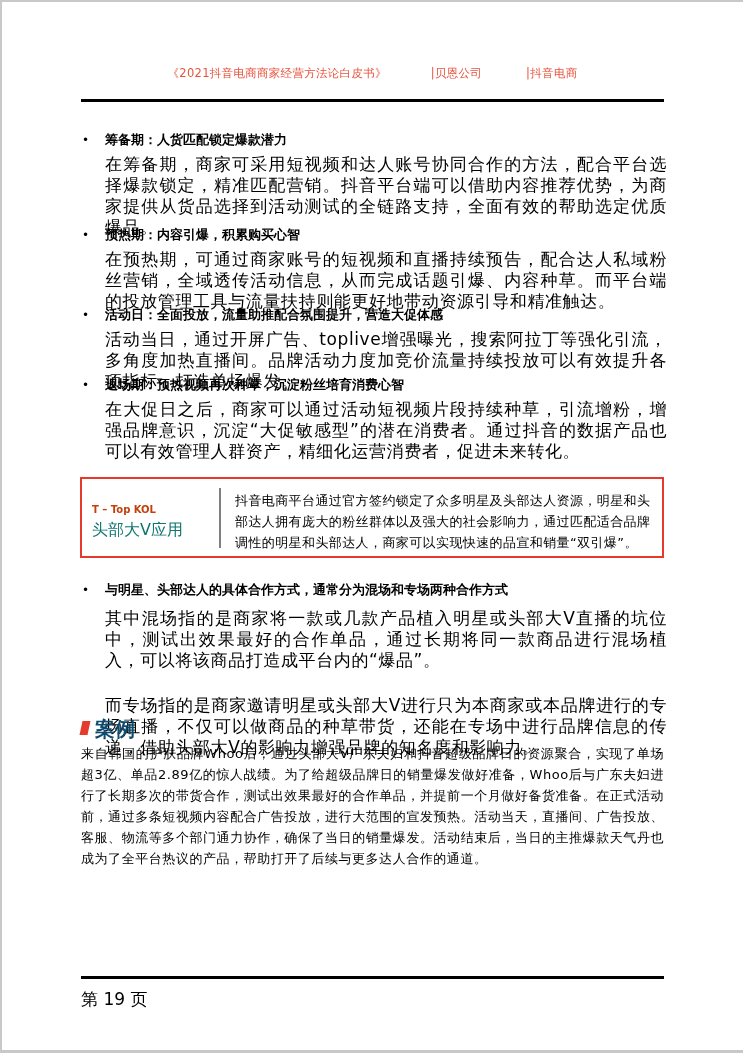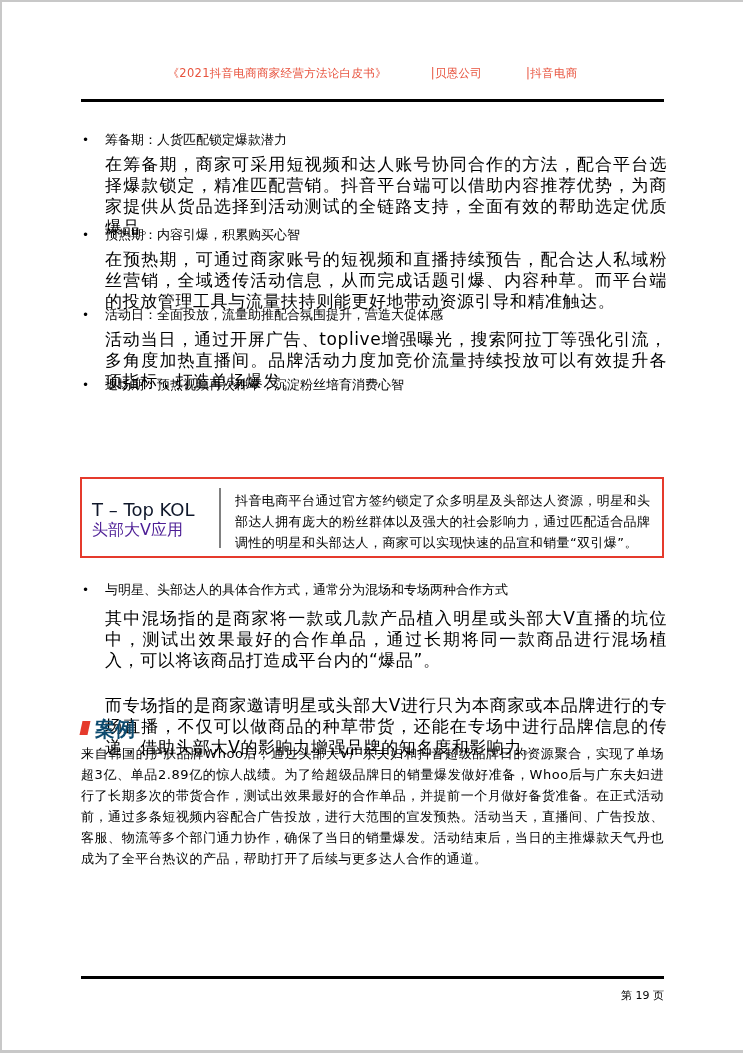--- a/index.html
+++ b/index.html
@@ -17,56 +17,56 @@
     }
     .header {
       position: absolute; left: 81px; top: 66px; width: 583px;
       text-align: center; font-size: 11.5px; color: #e8533e; letter-spacing: 0.3px;
     }
     .header span { margin: 0 20px; }
     .rule-top { position: absolute; left: 81px; top: 99px; width: 583px; height: 3px; background: #000; }
     .rule-bottom { position: absolute; left: 81px; top: 976px; width: 583px; height: 3px; background: #000; }
     .section { position: absolute; left: 81px; width: 590px; }
     .bullet-title {
-      position: relative; font-size: 13px; font-weight: normal; line-height: 20px; padding-left: 24px;
+      position: relative; font-size: 13px; font-weight: bold; line-height: 20px; padding-left: 24px;
       font-family: "DejaVu Sans", sans-serif;
     }
     .bullet-title::before {
       content: "•"; position: absolute; left: 1px; top: 0; font-weight: normal; font-size: 12px;
     }
     .para {
       padding-left: 24px; font-size: 17px; line-height: 21px; letter-spacing: 0.6px;
       text-align: justify; margin-top: 4px; width: 562px;
     }
     .callout {
       position: absolute; left: 80px; top: 477px; width: 584px; height: 81px;
       box-sizing: border-box; border: 2px solid #e53a2c;
     }
     .callout-left {
       position: absolute; left: 10px; top: 22px; width: 120px;
     }
-    .callout-en { color: #0f172a; font-weight: normal; font-size: 18px; line-height: 18px; }
-    .callout-cn { color: #4c1d95; font-size: 16px; line-height: 22px; }
+    .callout-en { color: #c2410c; font-weight: bold; font-size: 10px; line-height: 18px; }
+    .callout-cn { color: #0f766e; font-size: 16px; line-height: 22px; }
     .callout-divider { position: absolute; left: 137px; top: 9px; width: 2px; height: 60px; background: #808080; }
     .callout-text {
       position: absolute; left: 153px; top: 11px; width: 420px;
       font-size: 13px; line-height: 21px; letter-spacing: 0.4px;
     }
     .case-heading { position: absolute; left: 81px; top: 716px; height: 22px; }
     .case-mark {
       position: absolute; left: 0; top: 5px; width: 8px; height: 14px; background: #e53a2c;
       transform: skewX(-12deg);
     }
     .case-title { position: absolute; left: 14px; top: 0; font-size: 20px; font-weight: bold; color: #0c4a6e; white-space: nowrap; }
     .case-body {
       position: absolute; left: 81px; top: 743px; width: 583px;
       font-size: 13px; line-height: 21px; letter-spacing: 0.55px; text-align: justify;
     }
     .footer {
-      position: absolute; left: 81px; top: 988px; width: 583px; text-align: right; font-size: 11px; color: #000;
+      position: absolute; left: 81px; top: 988px; width: 583px; text-align: left; font-size: 17px; color: #000;
     }
   </style>
 </head>
 <body>
 
 <div class="page-frame"></div>
 
 <div class="header">
   <span>《2021抖音电商商家经营方法论白皮书》</span>
   <span>|贝恩公司</span>
@@ -84,20 +84,21 @@
   <div class="para">在预热期，可通过商家账号的短视频和直播持续预告，配合达人私域粉丝营销，全域透传活动信息，从而完成话题引爆、内容种草。而平台端的投放管理工具与流量扶持则能更好地带动资源引导和精准触达。</div>
 </div>
 
 <div class="section" style="top:305px;">
   <div class="bullet-title">活动日：全面投放，流量助推配合氛围提升，营造大促体感</div>
   <div class="para">活动当日，通过开屏广告、toplive增强曝光，搜索阿拉丁等强化引流，多角度加热直播间。品牌活动力度加竞价流量持续投放可以有效提升各项指标，打造单场爆发。</div>
 </div>
 
 <div class="section" style="top:375px;">
   <div class="bullet-title">返场期：预热视频再次种草，沉淀粉丝培育消费心智</div>
+  <div class="para">在大促日之后，商家可以通过活动短视频片段持续种草，引流增粉，增强品牌意识，沉淀“大促敏感型”的潜在消费者。通过抖音的数据产品也可以有效管理人群资产，精细化运营消费者，促进未来转化。</div>
 </div>
 
 <div class="callout">
   <div class="callout-left">
     <div class="callout-en">T – Top KOL</div>
     <div class="callout-cn">头部大V应用</div>
   </div>
   <div class="callout-divider"></div>
   <div class="callout-text">抖音电商平台通过官方签约锁定了众多明星及头部达人资源，明星和头部达人拥有庞大的粉丝群体以及强大的社会影响力，通过匹配适合品牌调性的明星和头部达人，商家可以实现快速的品宣和销量“双引爆”。</div>
 </div>

